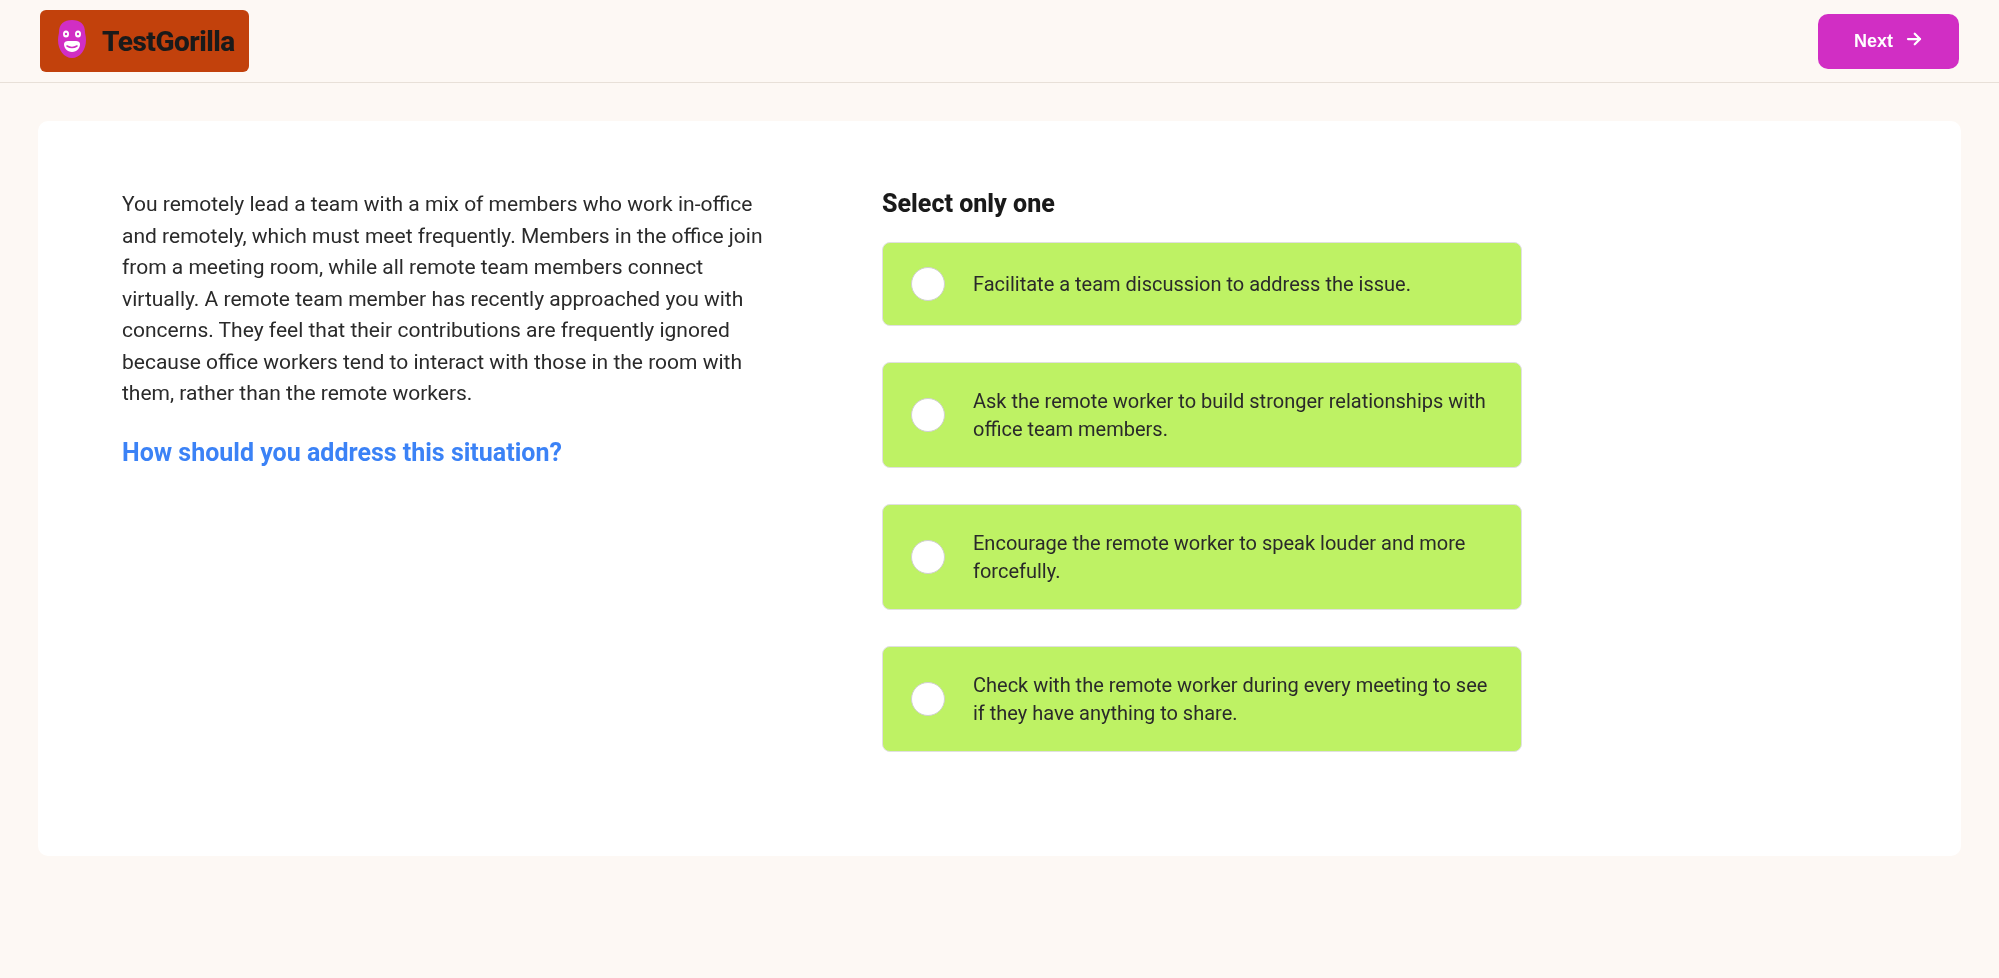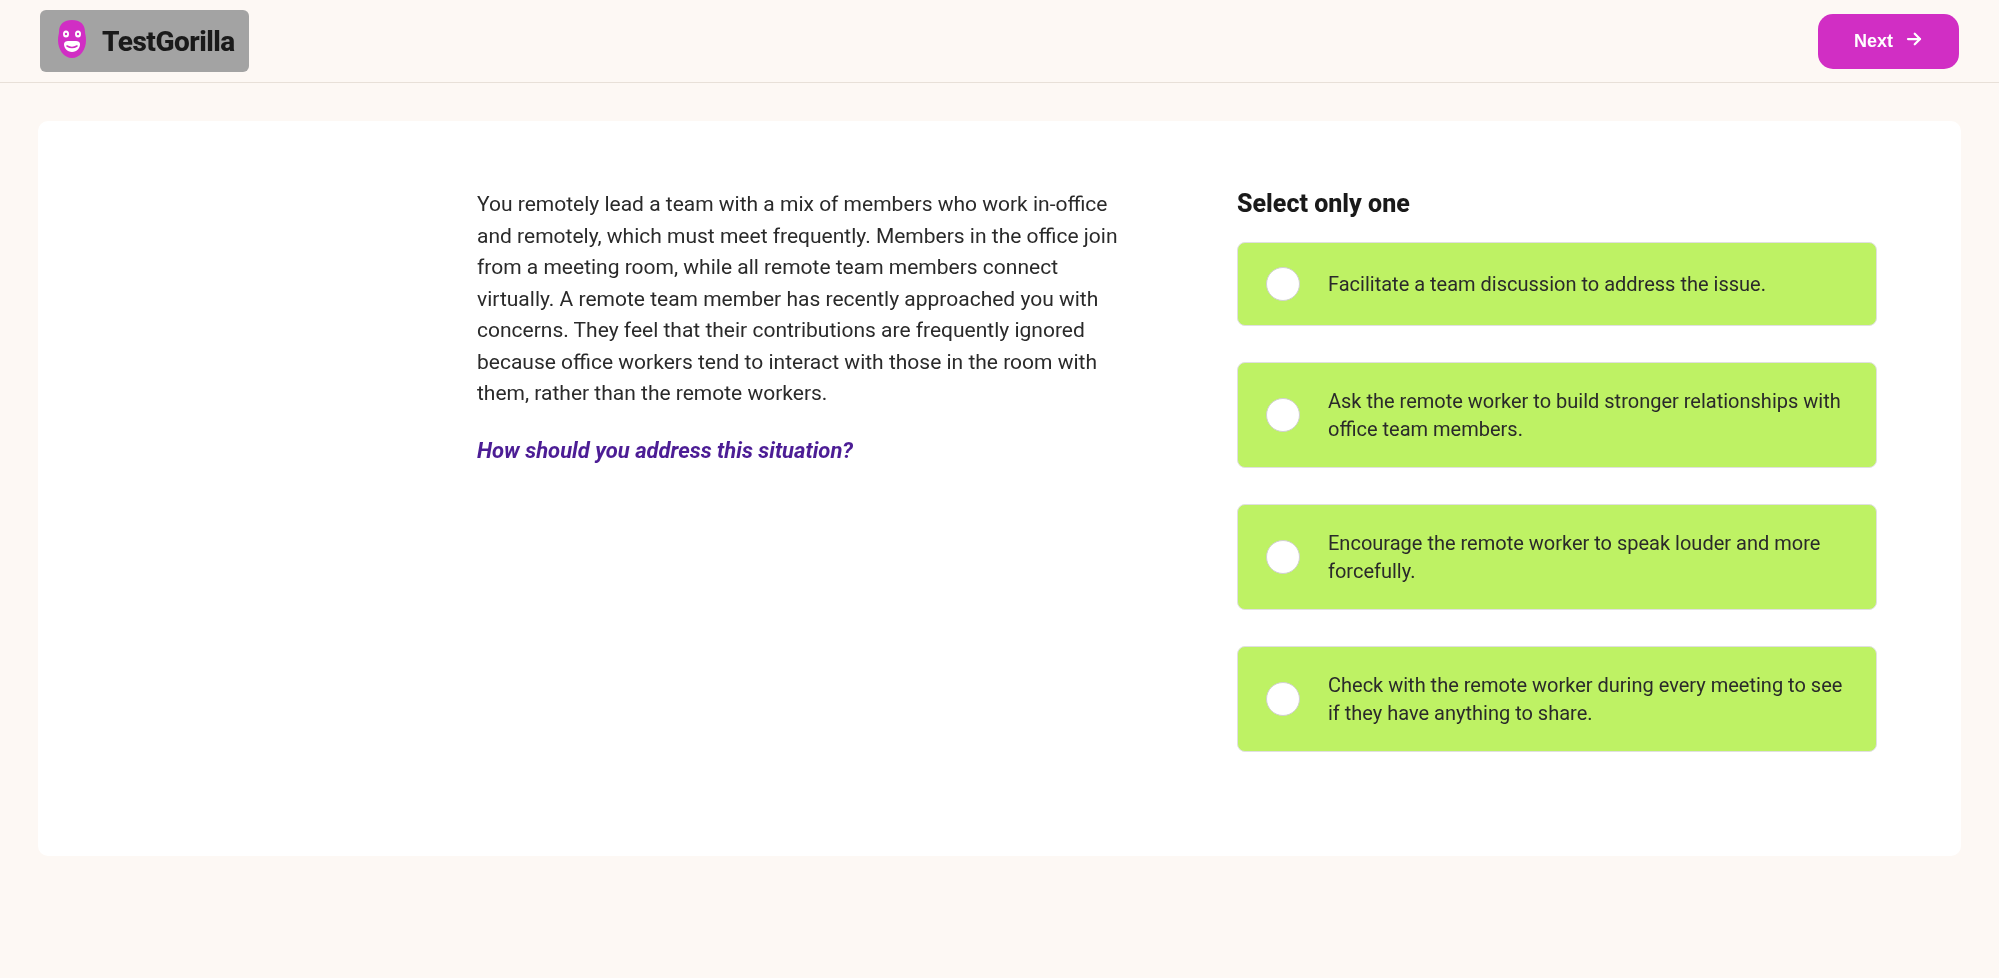--- a/index.html
+++ b/index.html
@@ -17,82 +17,80 @@
       justify-content: space-between;
       align-items: center;
       padding: 10px 40px;
       background: #fdf8f4;
       border-bottom: 1px solid #e8e0d8;
     }
     .logo {
       display: flex;
       align-items: center;
       gap: 12px;
-      background: #a3a3a3;
+      background: #c2410c;
       padding: 8px 14px;
       border-radius: 6px;
     }
     .logo-icon {
       width: 36px;
       height: 42px;
     }
     .logo-text {
       font-size: 28px;
       font-weight: 800;
       color: #1a1a1a;
       letter-spacing: -0.5px;
     }
     .next-button {
       background: #d12ec4;
       color: #fff;
       border: none;
       padding: 16px 36px;
       font-size: 18px;
       font-weight: 700;
-      border-radius: 15px;
+      border-radius: 10px;
       cursor: pointer;
       display: flex;
       align-items: center;
       gap: 12px;
     }
     .arrow-icon {
       width: 18px;
       height: 18px;
     }
     .content-wrapper {
       padding: 38px;
     }
     .card {
       background: #fff;
       border-radius: 10px;
       padding: 68px 84px;
       display: flex;
       gap: 100px;
       min-height: 640px;
-      justify-content: flex-end;
     }
     .left-column {
       flex: 1;
       max-width: 660px;
     }
     .right-column {
       flex: 1;
       max-width: 640px;
     }
     .scenario-text {
       font-size: 21px;
       line-height: 1.5;
       color: #2a2a2a;
       margin-bottom: 28px;
     }
     .question-prompt {
-      font-size: 22px;
+      font-size: 25px;
       font-weight: 700;
-      color: #4c1d95;
-      font-style: italic;
+      color: #3b82f6;
     }
     .instruction-heading {
       font-size: 25px;
       font-weight: 800;
       color: #1a1a1a;
       margin-bottom: 24px;
     }
     .option {
       display: flex;
       align-items: center;

